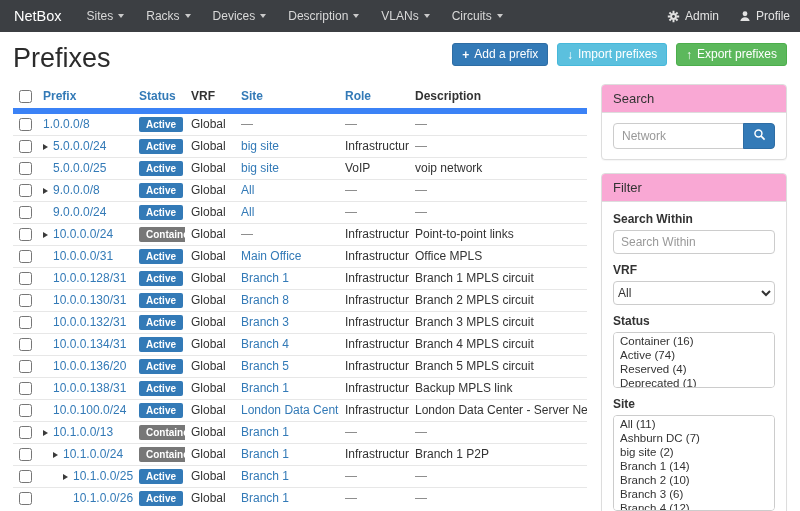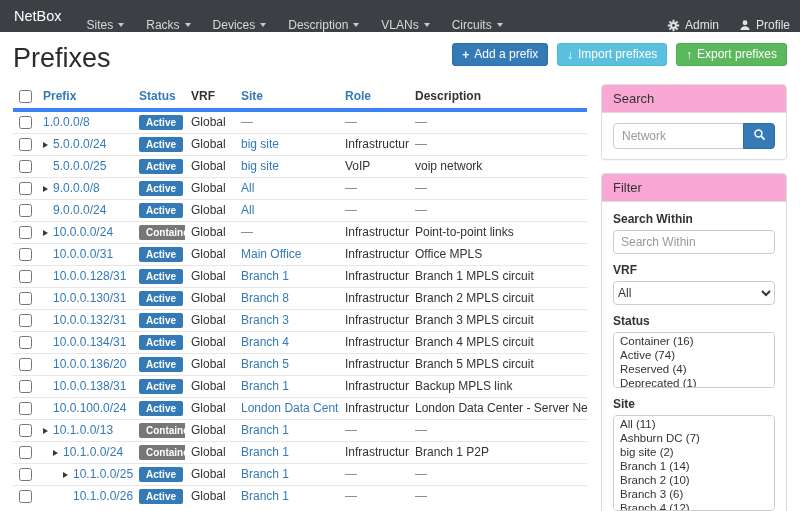--- a/index.html
+++ b/index.html
@@ -3,21 +3,21 @@
 <meta charset="utf-8">
 <style>
   * { box-sizing: border-box; }
   html, body { margin: 0; padding: 0; }
   body {
     width: 800px; height: 511px; overflow: hidden;
     background: #fff; color: #333;
     font-family: "Liberation Sans", sans-serif; font-size: 13px;
   }
   
-  .navbar { height: 32px; background: #3c3f43; display: flex; align-items: flex-end; font-size: 12px; }
+  .navbar { height: 32px; background: #3c3f43; display: flex; align-items: center; font-size: 12px; }
   .brand { color: #fff; line-height: 32px; padding: 0 14px; font-size: 14.5px; text-decoration: none; }
   .nav-items { display: flex; }
   .nav-item { color: #d9d9d9; text-decoration: none; padding: 0 11px; display: flex; align-items: center; }
   .nav-item.active { background: #55595e; color: #fff; }
   .caret { display: inline-block; width: 0; height: 0; border-left: 3.5px solid transparent;
            border-right: 3.5px solid transparent; border-top: 4px solid currentColor; margin-left: 5px; opacity: .9; }
   .nav-right { margin-left: auto; display: flex; }
   .nav-right a { color: #e3e3e3; text-decoration: none; padding: 0 10px; display: flex; align-items: center; gap: 5px; }
   .nav-right svg { display: block; }
   
@@ -31,21 +31,21 @@
   .btn-info    { background: #5bc0de; border-color: #46b8da; }
   .btn-success { background: #5cb85c; border-color: #4cae4c; }
   .btn .ico { font-weight: bold; line-height: 1; }
   h1 { font-size: 27px; font-weight: 400; margin: 2px 0 10px; color: #2b2b2b; }
   
   .content-row { display: flex; align-items: flex-start; }
   main { flex: 1; min-width: 0; }
   aside { width: 186px; flex: none; margin-left: 14px; }
   
   table.prefix-table { width: 100%; border-collapse: collapse; font-size: 12px; table-layout: fixed; }
-  .prefix-table th { text-align: left; padding: 5px 6px; border-bottom: 4px solid #3b82f6; white-space: nowrap; }
+  .prefix-table th { text-align: left; padding: 5px 6px; border-bottom: 6px solid #3b82f6; white-space: nowrap; }
   .prefix-table th a { color: #337ab7; font-weight: bold; text-decoration: none; }
   .prefix-table th .plainhead { color: #333; font-weight: bold; }
   .prefix-table td { padding: 3px 6px; border-top: 1px solid #e7e7e7; line-height: 15px;
                      white-space: nowrap; overflow: hidden; vertical-align: middle; }
   .prefix-table tbody tr:first-child td { border-top: 0; }
   .w-check { width: 24px; } .w-prefix { width: 96px; } .w-status { width: 52px; }
   .w-vrf { width: 50px; } .w-site { width: 104px; } .w-role { width: 70px; }
   .prefix-table input[type=checkbox] { width: 13px; height: 13px; margin: 0; display: block; }
   .lnk { color: #337ab7; text-decoration: none; }
   .dash { color: #808080; }

